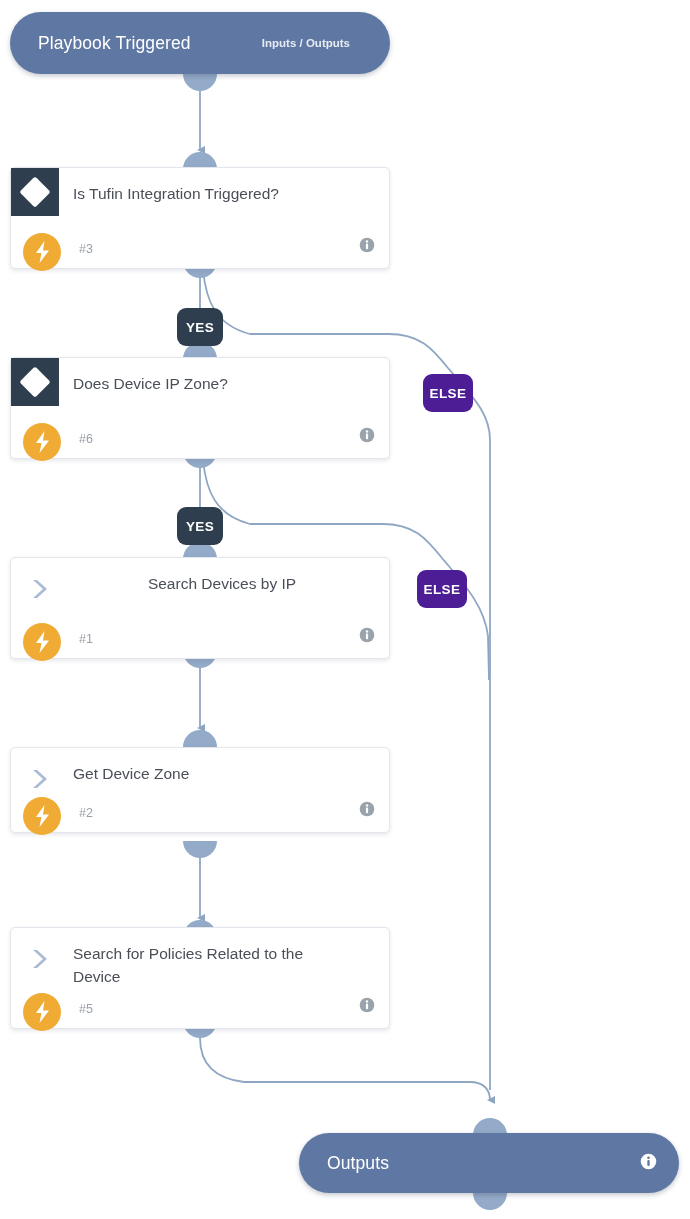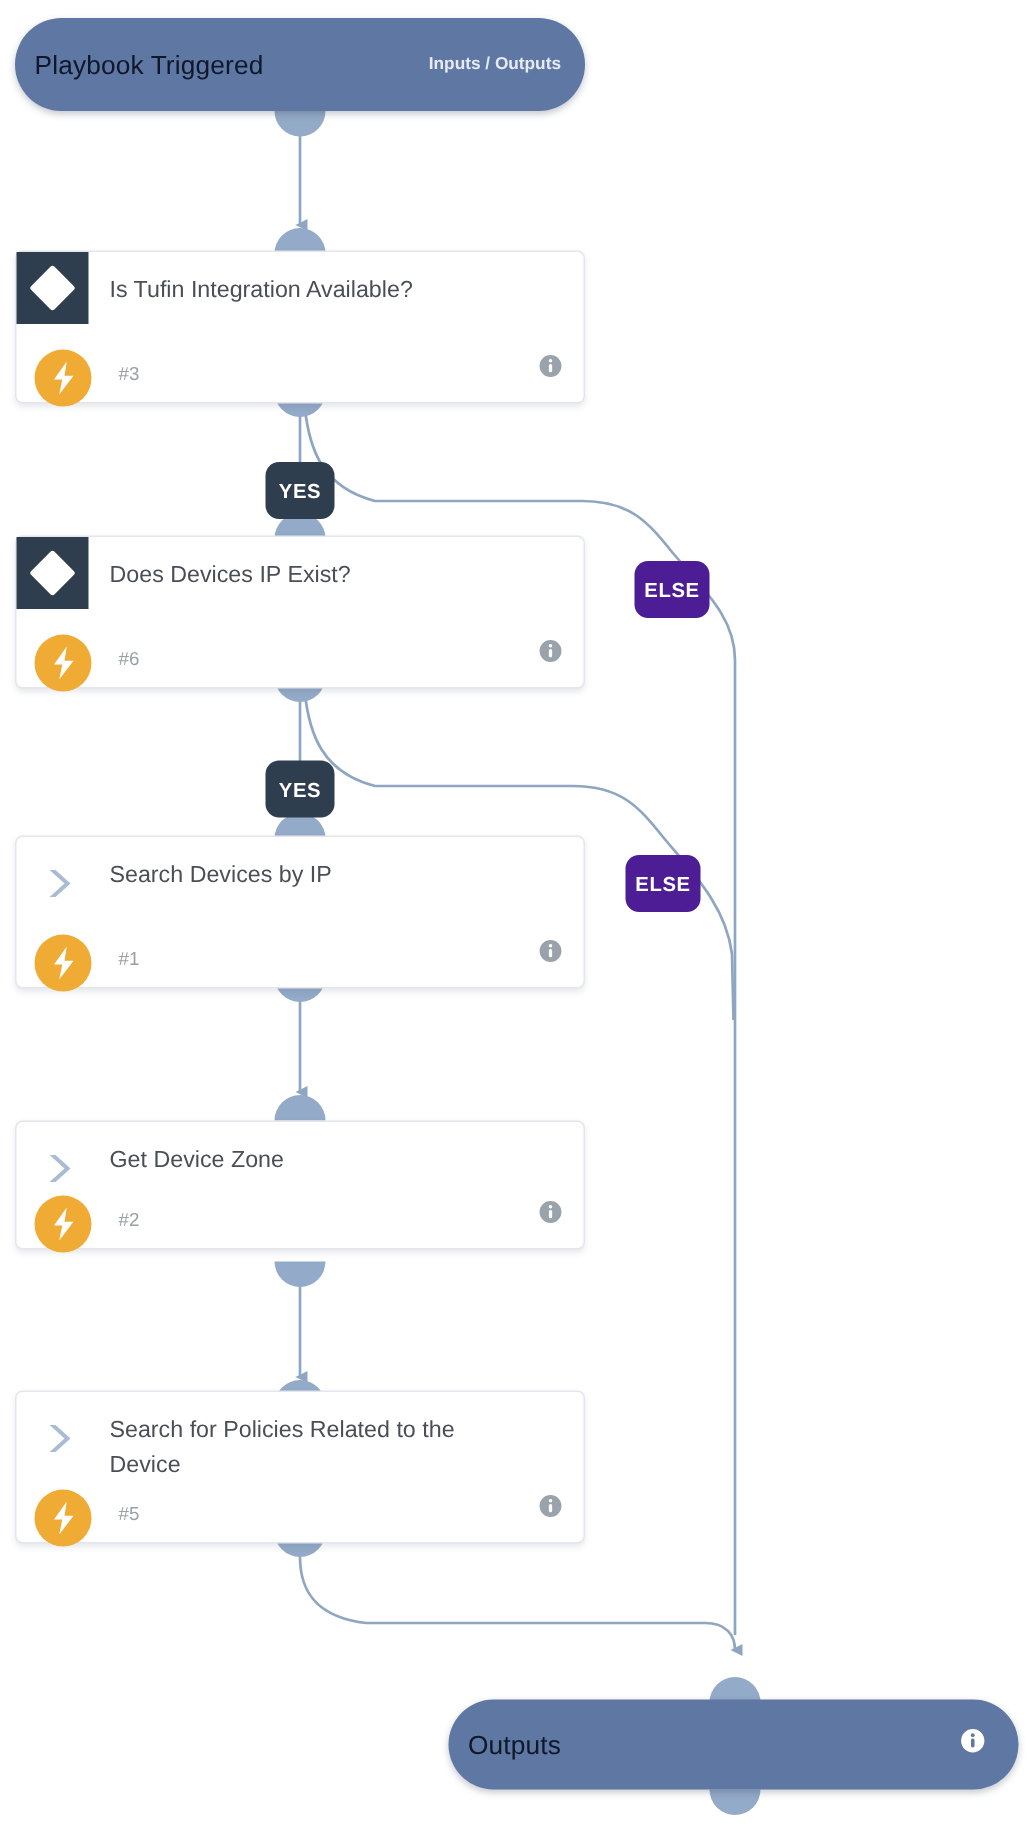--- a/index.html
+++ b/index.html
@@ -28,32 +28,32 @@
   .pill {
     position: absolute;
     background: #5f77a3;
     border-radius: 32px;
     box-shadow: 0 2px 5px rgba(60,70,90,0.30);
     display: flex;
     align-items: center;
     z-index: 5;
   }
   .pill-title {
-    color: #0f172a;
+    color: #ffffff;
     font-size: 17.5px;
     letter-spacing: 0.1px;
-    margin-left: 13px;
+    margin-left: 28px;
     white-space: nowrap;
   }
   .pill-sub {
     color: #e6ebf3;
     font-size: 11.5px;
     font-weight: bold;
     margin-left: auto;
-    margin-right: 16px;
+    margin-right: 40px;
     white-space: nowrap;
   }
   .pill-info {
     margin-left: auto;
     margin-right: 22px;
     display: block;
   }
 
   
   .card {
@@ -199,21 +199,21 @@
     <span class="pill-title">Playbook Triggered</span>
     <span class="pill-sub">Inputs / Outputs</span>
   </div>
   <div class="halfdown" style="left:183px; top:74px;"></div>
 
   <div class="halfup" style="left:183px; top:152px;"></div>
   <div class="card" style="left:10px; top:167px; width:380px; height:102px;">
     <div class="card-type-square">
       <div class="diamond-glyph"></div>
     </div>
-    <div class="card-title">Is Tufin Integration Available?</div>
+    <div class="card-title">Is Tufin Integration Triggered?</div>
     <div class="bolt-badge">
       <svg width="17" height="22" viewBox="0 0 17 22" aria-hidden="true">
         <path d="M10.5,0 L2,12 L7.5,12 L5.5,22 L15,9.5 L9,9.5 Z" fill="#ffffff"></path>
       </svg>
     </div>
     <div class="card-num">#3</div>
     <span class="card-info">
       <svg width="16" height="16" viewBox="0 0 16 16">
         <circle cx="8" cy="8" r="7.3" fill="#9aa3ab"></circle>
         <circle cx="8" cy="4.5" r="1.2" fill="#ffffff"></circle>
@@ -228,21 +228,21 @@
   </div>
   <div class="branch branch-else" style="left:423px; top:374px; width:50px; height:38px;">
     <span>ELSE</span>
   </div>
 
   <div class="halfup" style="left:183px; top:342px;"></div>
   <div class="card" style="left:10px; top:357px; width:380px; height:102px;">
     <div class="card-type-square">
       <div class="diamond-glyph"></div>
     </div>
-    <div class="card-title">Does Devices IP Exist?</div>
+    <div class="card-title">Does Device IP Zone?</div>
     <div class="bolt-badge">
       <svg width="17" height="22" viewBox="0 0 17 22" aria-hidden="true">
         <path d="M10.5,0 L2,12 L7.5,12 L5.5,22 L15,9.5 L9,9.5 Z" fill="#ffffff"></path>
       </svg>
     </div>
     <div class="card-num">#6</div>
     <span class="card-info">
       <svg width="16" height="16" viewBox="0 0 16 16">
         <circle cx="8" cy="8" r="7.3" fill="#9aa3ab"></circle>
         <circle cx="8" cy="4.5" r="1.2" fill="#ffffff"></circle>
@@ -253,21 +253,21 @@
   <div class="halfdown" style="left:183px; top:451px;"></div>
 
   <div class="branch branch-yes" style="left:177px; top:507px; width:46px; height:38px;">
     <span>YES</span>
   </div>
   <div class="branch branch-else" style="left:417px; top:570px; width:50px; height:38px;">
     <span>ELSE</span>
   </div>
 
   <div class="halfup" style="left:183px; top:542px;"></div>
-  <div class="card" style="left:10px; top:557px; width:380px; height:102px;">
+  <div class="card" style="left:10px; top:557px; width:380px; height:102px;text-align:center;">
     <div class="card-type-chevron">
       <svg width="26" height="26" viewBox="0 0 26 26">
         <path d="M4,4 L14,13 L4,22 L8,22 L18,13 L8,4 Z" fill="#a9bcd4"></path>
       </svg>
     </div>
     <div class="card-title">Search Devices by IP</div>
     <div class="bolt-badge">
       <svg width="17" height="22" viewBox="0 0 17 22" aria-hidden="true">
         <path d="M10.5,0 L2,12 L7.5,12 L5.5,22 L15,9.5 L9,9.5 Z" fill="#ffffff"></path>
       </svg>

